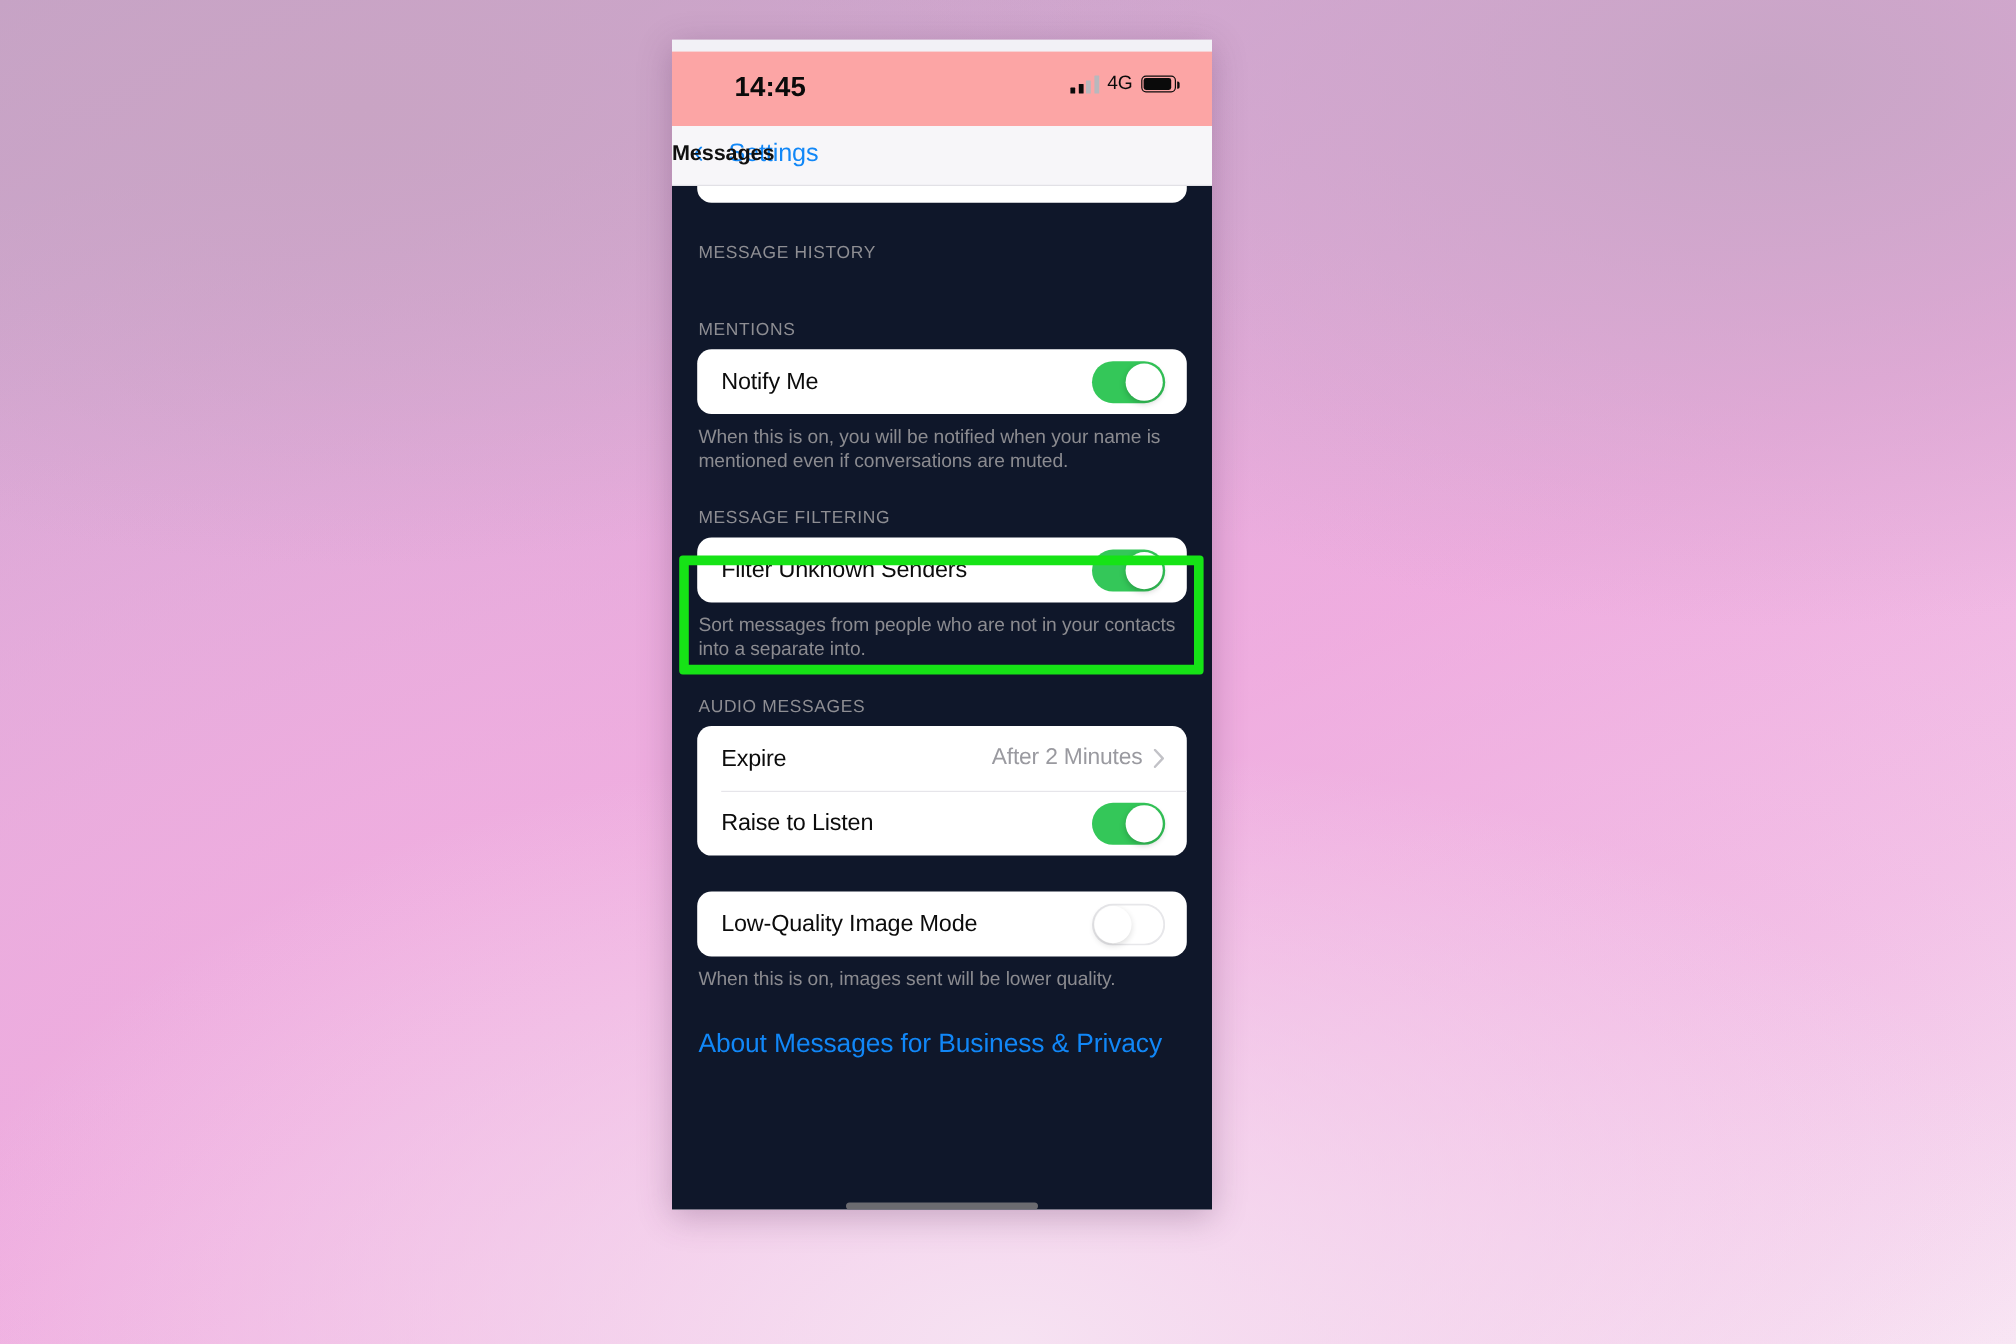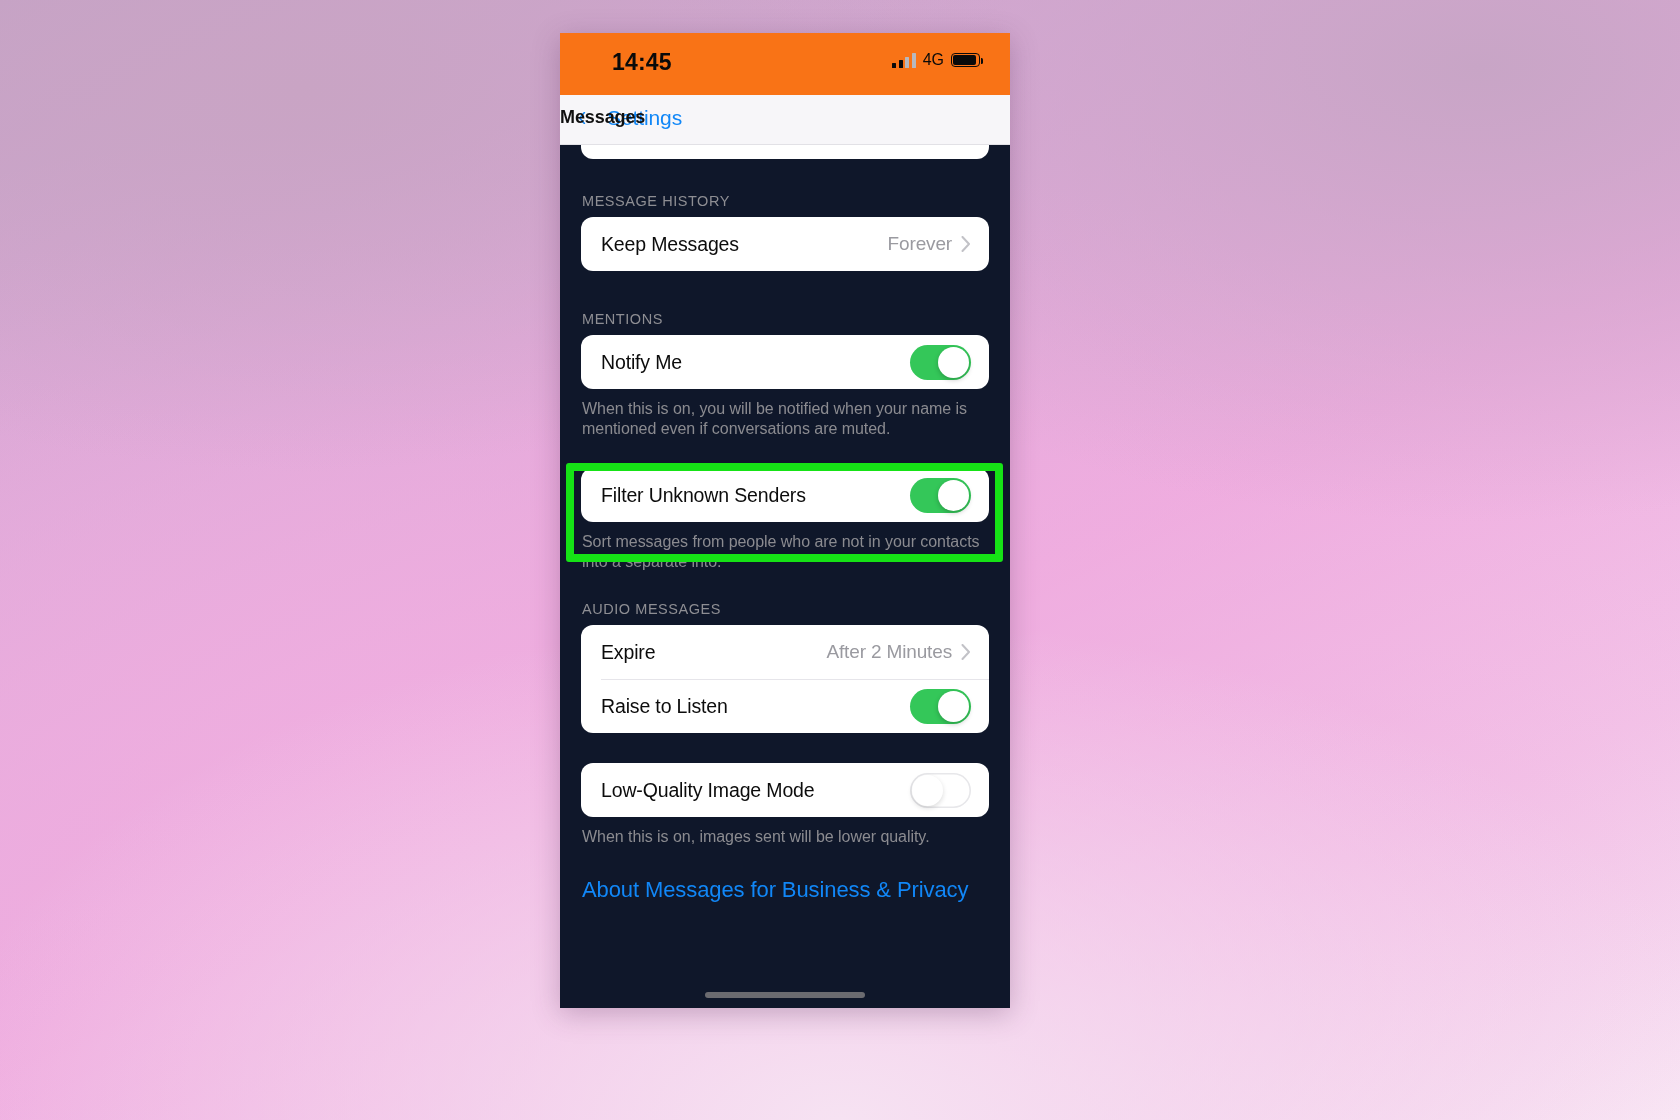--- a/index.html
+++ b/index.html
@@ -25,21 +25,22 @@
     width:450px; height:975px;
     background:#f2f1f6;
     overflow:hidden;
     box-shadow: 0 6px 26px rgba(90,50,90,.30);
   }
 
   
   .statusbar {
     position:relative;
     height:62px;
-    background:#f97316;
+    background:#fca5a5;
+    margin-top:10px;
   }
   .sb-time {
     position:absolute; left:52px; top:16px;
     font-size:23px; font-weight:bold; color:#0a0a0a;
     letter-spacing:.2px;
   }
   .sb-right {
     position:absolute; right:30px; top:18px;
     display:flex; align-items:center; gap:7px;
   }
@@ -218,49 +219,39 @@
     <div class="nav-title">Messages</div>
   </div>
 
   <div class="content">
 
     <div class="card-partial"></div>
 
     <div class="spacer-34"></div>
 
     <div class="sec-header">MESSAGE HISTORY</div>
-    <div class="card">
-      <div class="row">
-        <span class="row-label">Keep Messages</span>
-        <span class="row-right">
-          <span class="row-value">Forever</span>
-          <svg class="chev-r" viewBox="0 0 10 16">
-            <path d="M1.5 1 L8 8 L1.5 15" fill="none" stroke="#c2c2c7" stroke-width="2" stroke-linecap="round" stroke-linejoin="round"></path>
-          </svg>
-        </span>
-      </div>
-    </div>
 
     <div class="spacer-40"></div>
 
     <div class="sec-header">MENTIONS</div>
     <div class="card">
       <div class="row">
         <span class="row-label">Notify Me</span>
         <span class="row-right">
           <span class="toggle">
               <span class="knob"></span>
             </span>
         </span>
       </div>
     </div>
     <div class="sec-footer">When this is on, you will be notified when your name is mentioned even if conversations are muted.</div>
 
     <div class="spacer-30"></div>
 
+    <div class="sec-header">MESSAGE FILTERING</div>
     <div class="card">
       <div class="row">
         <span class="row-label">Filter Unknown Senders</span>
         <span class="row-right">
           <span class="toggle">
               <span class="knob"></span>
             </span>
         </span>
       </div>
     </div>

